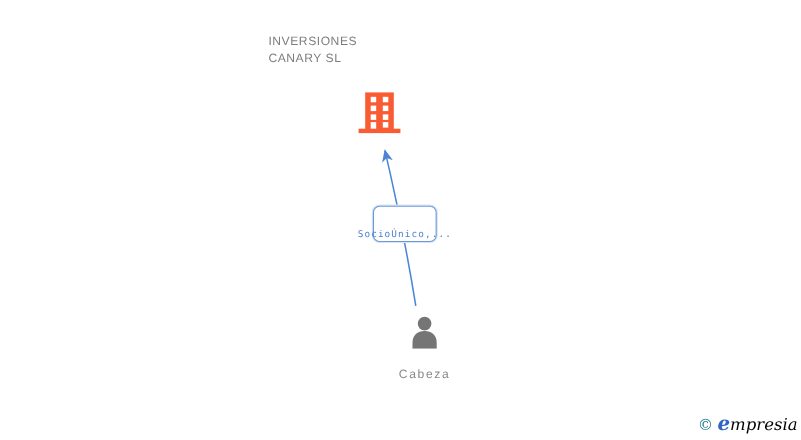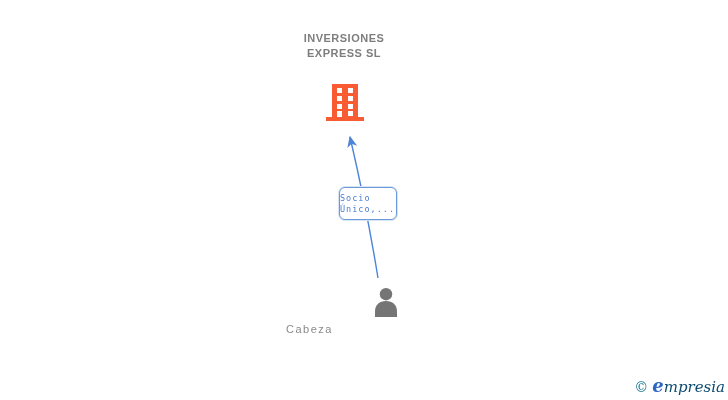--- a/index.html
+++ b/index.html
@@ -15,23 +15,22 @@
     position: absolute;
     left: 0; top: 0;
     width: 728px; height: 400px;
     z-index: 1;
   }
   
   .company-name {
     position: absolute;
     left: 244px; top: 31px;
     width: 200px;
-    text-align: center;
     font-size: 11px;
-    font-weight: bold;
+    font-weight: normal;
     letter-spacing: 0.5px;
     line-height: 15px;
     color: #7e7e7e;
     z-index: 2;
   }
   .building-icon {
     position: absolute;
     left: 324px; top: 83px;
     width: 42px; height: 40px;
     z-index: 2;
@@ -41,43 +40,44 @@
     position: absolute;
     left: 339px; top: 187px;
     width: 58px; height: 33px;
     box-sizing: border-box;
     background: #ffffff;
     border: 1px solid #6b9ad8;
     border-radius: 6px;
     box-shadow: 0 0 0 1px #d7e4f4;
     z-index: 3;
     display: flex;
-    flex-direction: column;
+    flex-direction: row;
     justify-content: center;
-    align-items: flex-start;
+    align-items: flex-end;
   }
   .rel-label .line {
     font-family: "DejaVu Sans Mono", monospace;
     font-size: 8.5px;
     line-height: 11px;
     letter-spacing: 1px;
     color: #4b7fd0;
     white-space: nowrap;
   }
   
   .person-icon {
     position: absolute;
     left: 370px; top: 287px;
     width: 32px; height: 30px;
     z-index: 2;
   }
   .person-name {
     position: absolute;
-    left: 286px; top: 322px;
+    left: 286px; top: 334px;
     width: 200px;
+    text-align: center;
     font-size: 11px;
     letter-spacing: 1.5px;
     line-height: 15px;
     color: #8a8a8a;
     z-index: 2;
   }
   
   .logo {
     position: absolute;
     right: 3px; bottom: 4px;
@@ -91,42 +91,42 @@
     font-size: 14px;
     font-style: normal;
     margin-right: 4px;
   }
   .logo .brand-e {
     color: #2d66c4;
     font-size: 18px;
     font-weight: bold;
   }
   .logo .brand-rest {
-    color: #0c4a6e;
+    color: #000000;
     font-size: 15px;
   }
 </style>
 </head>
 <body>
 
 <div class="canvas">
 
   <svg class="arrow-layer" viewBox="0 0 728 400" xmlns="http://www.w3.org/2000/svg">
     <defs>
       <marker id="arrowhead" viewBox="0 0 10 10" refX="8" refY="5" markerWidth="9" markerHeight="9" orient="auto">
         <path d="M0,1 L9,5 L0,9 L2.5,5 Z" fill="#4c85d8"></path>
       </marker>
     </defs>
     <path d="M 378 278 Q 367 210 350 137" fill="none" stroke="#4c85d8" stroke-width="1.4" marker-end="url(#arrowhead)"></path>
   </svg>
 
   <div>
     <div class="company-name">
       <div>INVERSIONES</div>
-      <div>EXPRESS  SL</div>
+      <div>CANARY  SL</div>
     </div>
     <svg class="building-icon" viewBox="0 0 42 40" xmlns="http://www.w3.org/2000/svg">
       <rect x="2" y="34" width="38" height="4" fill="#f95b33"></rect>
       <rect x="8" y="1" width="26" height="34" fill="#f95b33"></rect>
       <rect x="13" y="5" width="5" height="5" fill="#ffffff"></rect>
       <rect x="24" y="5" width="5" height="5" fill="#ffffff"></rect>
       <rect x="13" y="13" width="5" height="5" fill="#ffffff"></rect>
       <rect x="24" y="13" width="5" height="5" fill="#ffffff"></rect>
       <rect x="13" y="21" width="5" height="5" fill="#ffffff"></rect>
       <rect x="24" y="21" width="5" height="5" fill="#ffffff"></rect>

